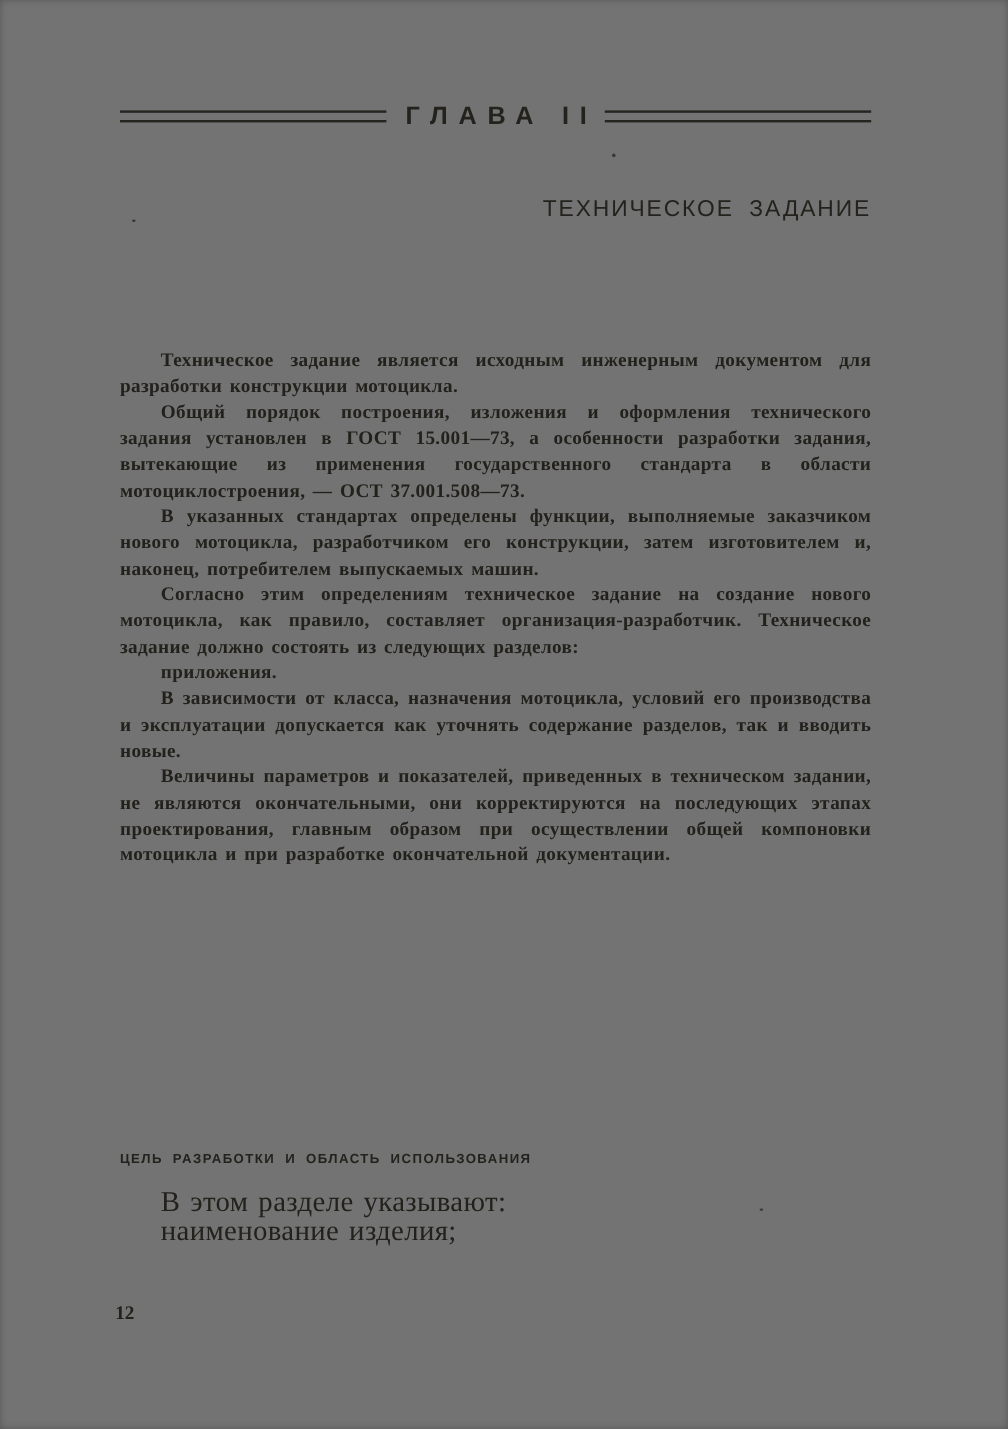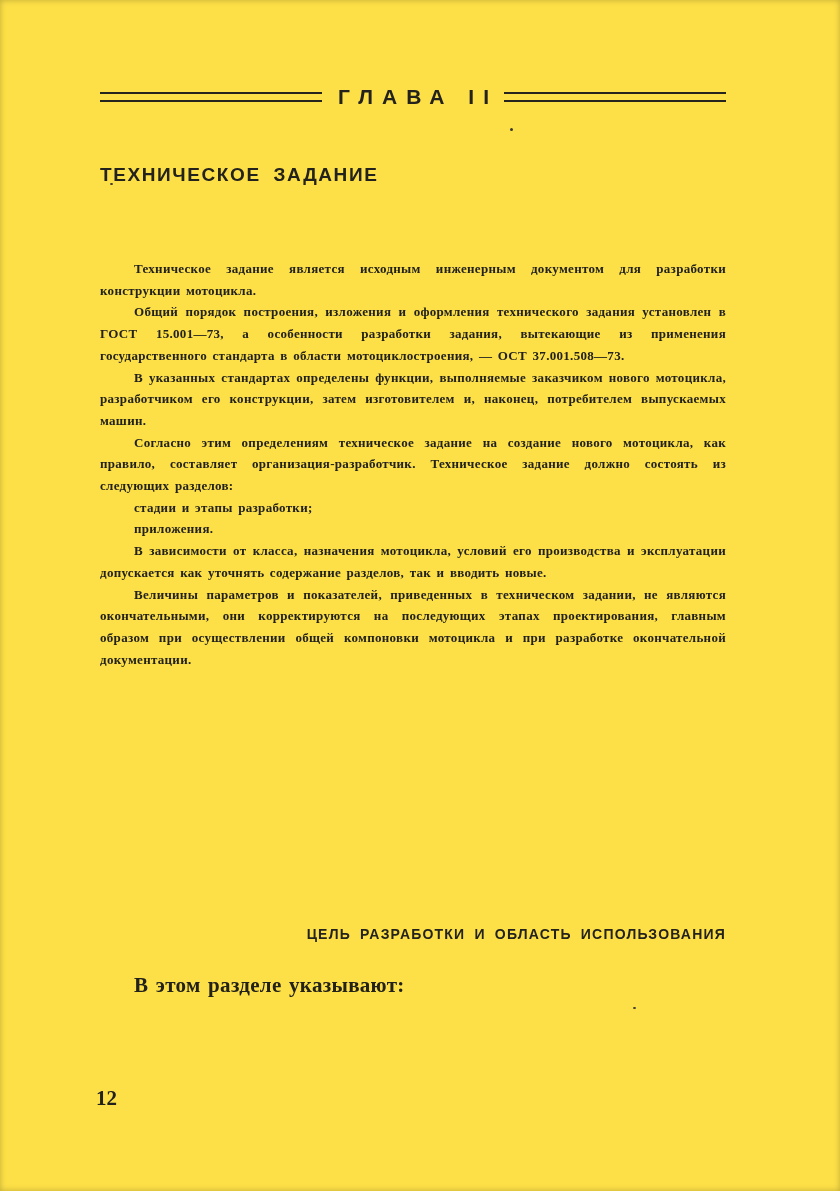--- a/index.html
+++ b/index.html
@@ -2,21 +2,21 @@
 <html><head>
 <meta charset="utf-8">
 <style>
   html, body { margin:0; padding:0; }
   body { background:#dedcd6; font-family:"Liberation Serif", serif; }
 
   .page {
     position:relative;
     width:840px; height:1191px;
     margin:0 auto;
-    background:#fde047;
+    background:#737373;
     color:#1e1d1a;
     overflow:hidden;
     box-shadow:0 0 6px rgba(0,0,0,0.25) inset;
   }
 
   .content {
     position:absolute;
     left:100px; top:84px;
     width:626px;
   }
@@ -37,35 +37,35 @@
     font-size:21px;
     letter-spacing:9px;
     padding:0 6px 0 16px;
     white-space:nowrap;
     color:#23221d;
   }
 
   
   .title {
     margin:54px 0 0 0;
-    text-align:left;
+    text-align:right;
     font-family:"Liberation Sans", sans-serif;
-    font-weight:bold;
+    font-weight:normal;
     font-size:19px;
     letter-spacing:1.6px;
     word-spacing:6px;
     color:#23221d;
   }
 
   
   .body-block {
-    margin-top:72px;
+    margin-top:104px;
     height:634px;
     overflow:hidden;
-    font-size:13px;
+    font-size:16px;
     line-height:21.7px;
     font-weight:600;
     letter-spacing:0.3px;
     word-spacing:2px;
     color:#22211c;
   }
   .para {
     margin:0;
     text-align:justify;
     text-indent:34px;
@@ -73,51 +73,51 @@
   .list-line {
     margin:0;
     padding-left:34px;
     text-align:left;
     text-indent:0;
   }
 
   
   .section-heading {
     margin:30px 0 0 0;
-    text-align:right;
+    text-align:left;
     font-family:"Liberation Sans", sans-serif;
     font-weight:bold;
-    font-size:14px;
+    font-size:11px;
     letter-spacing:1.2px;
     word-spacing:4px;
     line-height:25px;
     color:#23221d;
   }
   .section-heading span { display:block; }
 
   
   .tail-block {
-    margin-top:26px;
-    font-size:21px;
+    margin-top:11px;
+    font-size:24px;
     line-height:24.3px;
-    font-weight:700;
+    font-weight:400;
     letter-spacing:0.3px;
     word-spacing:2px;
     color:#22211c;
   }
   .tail-block .para { text-indent:34px; }
   .justify-last {
     text-align:justify;
     text-align-last:justify;
   }
 
   .page-number {
     position:absolute;
     left:96px; top:1086px;
-    font-size:21px;
+    font-size:16px;
     font-weight:600;
     color:#22211c;
   }
 
   .speck {
     position:absolute;
     background:#3a3832;
     border-radius:50%;
   }
 </style>
@@ -138,31 +138,31 @@
       <span class="rule"></span>
     </div>
 
     <h1 class="title">ТЕХНИЧЕСКОЕ ЗАДАНИЕ</h1>
 
     <div class="body-block">
       <p class="para">Техническое задание является исходным инженерным документом для разработки конструкции мотоцикла.</p>
       <p class="para">Общий порядок построения, изложения и оформления технического задания установлен в ГОСТ 15.001—73, а особенности разработки задания, вытекающие из применения государственного стандарта в области мотоциклостроения, — ОСТ 37.001.508—73.</p>
       <p class="para">В указанных стандартах определены функции, выполняемые заказчиком нового мотоцикла, разработчиком его конструкции, затем изготовителем и, наконец, потребителем выпускаемых машин.</p>
       <p class="para">Согласно этим определениям техническое задание на создание нового мотоцикла, как правило, составляет организация-разработчик. Техническое задание должно состоять из следующих разделов:</p>
-      <p class="list-line">стадии и этапы разработки;</p>
       <p class="list-line">приложения.</p>
       <p class="para">В зависимости от класса, назначения мотоцикла, условий его производства и эксплуатации допускается как уточнять содержание разделов, так и вводить новые.</p>
       <p class="para">Величины параметров и показателей, приведенных в техническом задании, не являются окончательными, они корректируются на последующих этапах проектирования, главным образом при осуществлении общей компоновки мотоцикла и при разработке окончательной документации.</p>
     </div>
 
     <h2 class="section-heading">
       <span>ЦЕЛЬ РАЗРАБОТКИ И ОБЛАСТЬ ИСПОЛЬЗОВАНИЯ</span>
     </h2>
 
     <div class="tail-block">
       <p class="para">В этом разделе указывают:</p>
+      <p class="list-line">наименование изделия;</p>
     </div>
 
   </div>
 
   <div class="page-number">12</div>
 
 </div>
 
 </body></html>

